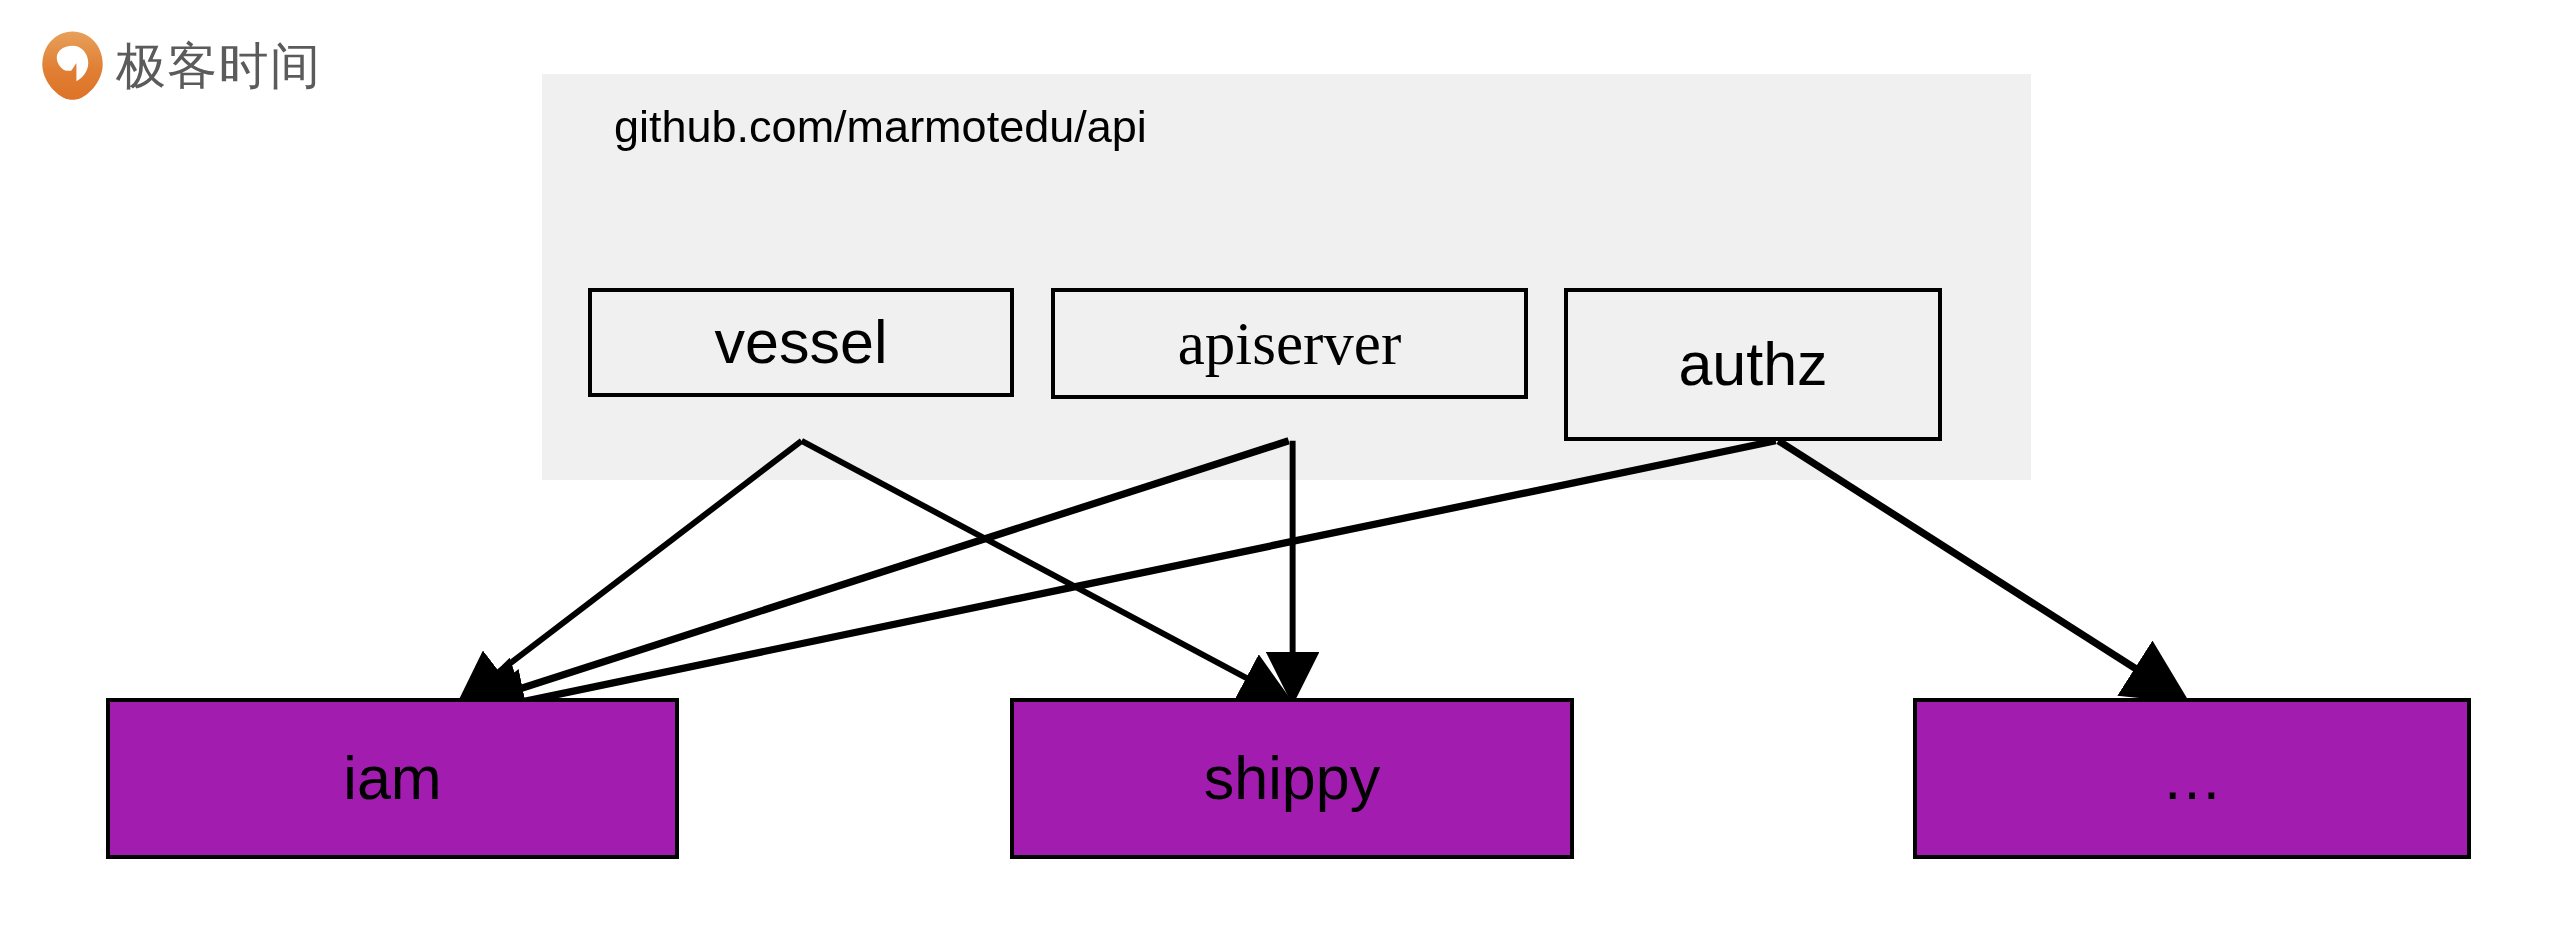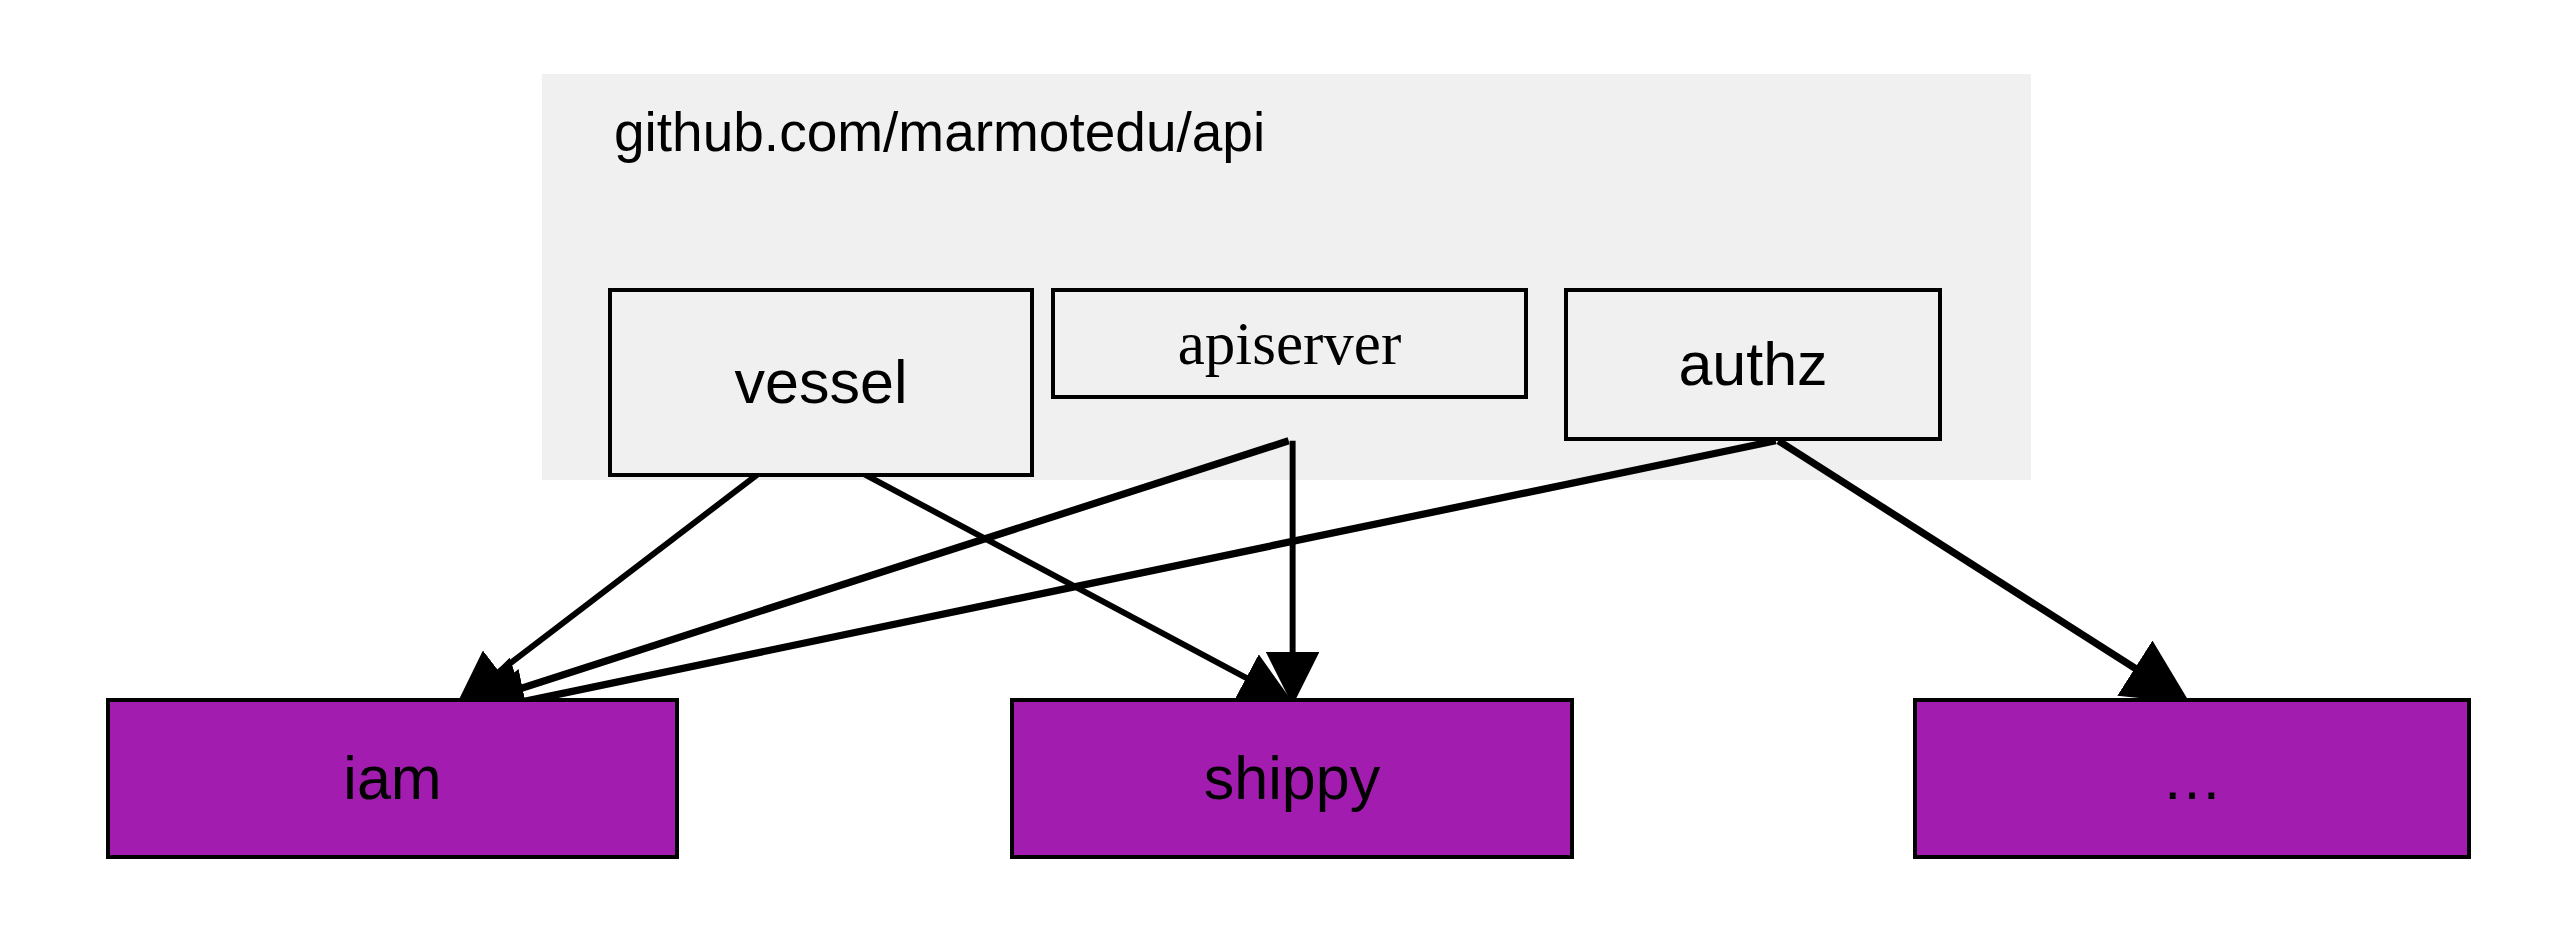--- a/index.html
+++ b/index.html
@@ -49,21 +49,21 @@
     left: 542px;
     top: 74px;
     width: 1489px;
     height: 406px;
     background: #f0f0f0;
   }
   #group-title {
     position: absolute;
     left: 614px;
     top: 101px;
-    font-size: 55px;
+    font-size: 45px;
     line-height: 1.15;
     color: #000000;
     white-space: nowrap;
     font-weight: 400;
   }
 
   
   .node {
     position: absolute;
     box-sizing: border-box;
@@ -78,21 +78,21 @@
     font-weight: 400;
   }
   .node.pkg {
     background: #f0f0f0;
   }
   .node.svc {
     background: #a21caf;
   }
 
   
-  #node-vessel    { left: 588px;  top: 288px;  width: 426px; height: 189px; margin-left: 20px; }
+  #node-vessel    { left: 588px;  top: 288px;  width: 426px; height: 109px; }
   #node-apiserver { left: 1051px; top: 288px;  width: 477px; height: 111px; font-family: Liberation Serif, serif; }
   #node-authz     { left: 1564px; top: 288px;  width: 378px; height: 153px; }
 
   
   #node-iam     { left: 106px;  top: 698px; width: 573px; height: 161px; }
   #node-shippy  { left: 1010px; top: 698px; width: 564px; height: 161px; text-align: right; }
   #node-other   { left: 1913px; top: 698px; width: 558px; height: 161px; }
 
   
   #edges {
@@ -102,20 +102,34 @@
     width: 2576px;
     height: 947px;
     pointer-events: none;
   }
 </style>
 </head>
 <body>
 
 <div id="stage">
 
+  <div id="brand">
+    <svg id="brand-mark" viewBox="0 0 96 108">
+      <defs>
+        <linearGradient id="gt-grad" x1="0" y1="0" x2="0" y2="1">
+          <stop offset="0%" stop-color="#e8a05a"></stop>
+          <stop offset="55%" stop-color="#e07f34"></stop>
+          <stop offset="100%" stop-color="#dd7328"></stop>
+        </linearGradient>
+      </defs>
+      <path d="M48 2 C74 2 94 24 94 52 C94 76 76 96 60 104 C54 107 42 107 36 104 C20 96 2 76 2 52 C2 24 22 2 48 2 Z" fill="url(#gt-grad)"></path>
+      <path d="M48 24 C62 24 72 36 72 50 C72 62 64 72 54 78 L54 50 L46 62 L38 62 C28 58 24 48 24 42 C24 32 34 24 48 24 Z" fill="#ffffff"></path>
+    </svg>
+    <div id="brand-text">极客时间</div>
+  </div>
 
   <div id="group-panel"></div>
   <div id="group-title">github.com/marmotedu/api</div>
 
   <svg id="edges" viewBox="0 0 3896 1433">
     <defs>
       <marker id="ah" markerWidth="9" markerHeight="9" refX="7.6" refY="4.5" orient="auto" markerUnits="strokeWidth">
         <path d="M0,0 L9,4.5 L0,9 Z" fill="#000000"></path>
       </marker>
     </defs>

